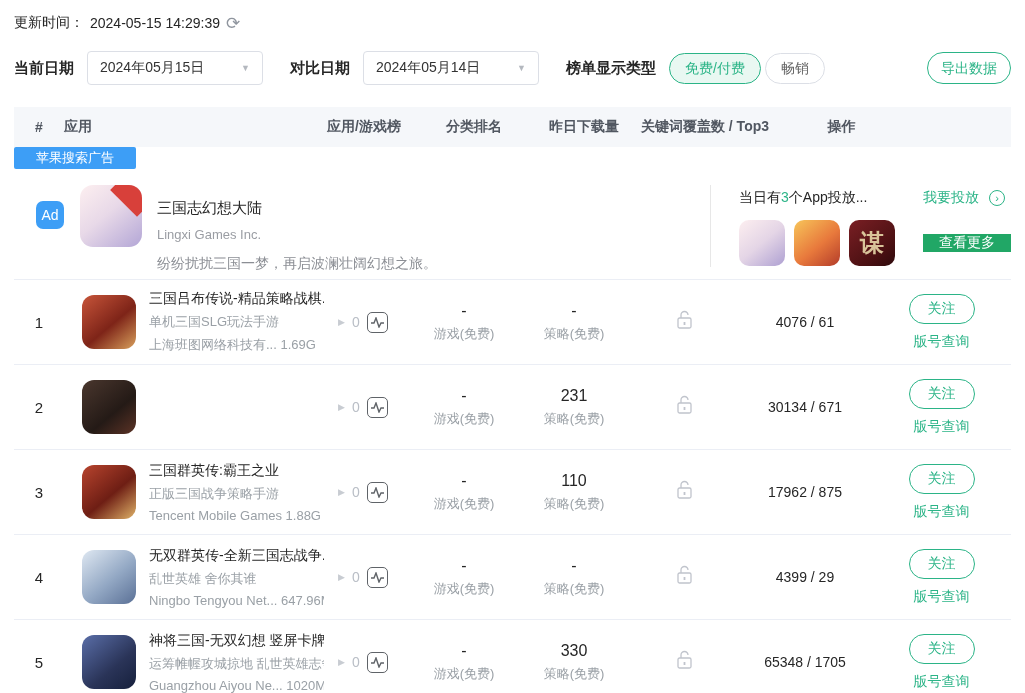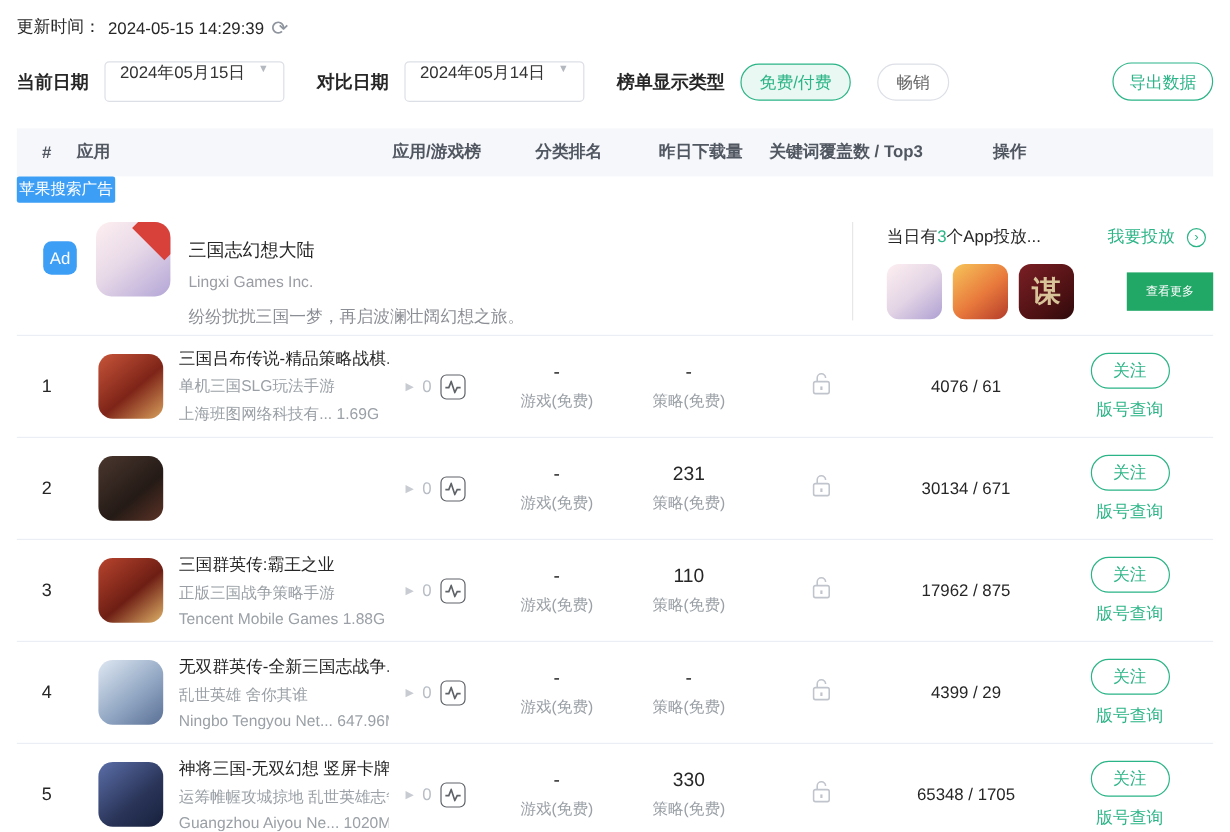--- a/index.html
+++ b/index.html
@@ -7,25 +7,25 @@
     width: 1025px; height: 693px; overflow: hidden; position: relative;
     background: #fff; color: #333;
     font-family: "Liberation Sans", "DejaVu Sans", sans-serif;
   }
   
   .topbar { display:flex; align-items:center; gap:6px; padding:14px 0 0 14px; font-size:14px; color:#262626; }
   .refresh-icon { color:#8f959e; font-size:17px; line-height:1; cursor:pointer; }
   
   .filters { display:flex; align-items:center; margin:19px 14px 0 14px; }
   .flabel { font-weight:bold; font-size:15px; color:#262626; margin-right:13px; white-space:nowrap; }
-  .select { display:flex; justify-content:space-between; width:150px; height:34px;
+  .select { display:flex; align-items:center; justify-content:space-between; width:176px; height:34px;
     border:1px solid #dcdfe6; border-radius:4px; padding:0 12px; font-size:14px; color:#333;
     margin-right:27px; cursor:pointer; background:#fff; }
   .caret { color:#b4b8bf; font-size:9px; margin-left:8px; }
-  .pillgroup { display:flex; align-items:flex-end; gap:22px; }
+  .pillgroup { display:flex; align-items:flex-end; gap:4px; }
   .pill { height:31px; line-height:29px; padding:0 15px; border-radius:16px; border:1px solid #dcdfe6;
     background:#fff; color:#666; font-size:14px; cursor:pointer; white-space:nowrap; }
   .pill.active { background:#e9f8f2; border-color:#2bb487; color:#2bb487; }
   .export-btn { margin-left:auto; height:32px; line-height:30px; padding:0 13px; border:1px solid #2bb487;
     color:#2bb487; border-radius:16px; font-size:14px; background:#fff; cursor:pointer; white-space:nowrap; }
   
   .table { margin:22px 14px 0 14px; }
   .thead { display:flex; align-items:center; background:#f5f7fa; height:40px; font-size:14px;
     color:#515761; font-weight:bold; }
   .col-rank { width:50px; text-align:center; flex:none; }
@@ -36,21 +36,21 @@
   .col-down { width:80px; text-align:center; flex:none; }
   .col-cov  { width:162px; text-align:center; flex:none; }
   .col-act  { width:111px; text-align:center; flex:none; }
   .thead .col-change { display:flex; align-items:center; justify-content:flex-end; }
   .help-icon { width:15px; height:15px; border:1px solid #c0c4cc; color:#c0c4cc; border-radius:50%;
     font-size:10px; font-weight:normal; display:inline-flex; align-items:center; justify-content:center;
     margin-left:5px; cursor:pointer; }
   
   .ad-section { border-bottom:1px solid #ebeef5; padding-bottom:6px; }
   .ad-tag { display:inline-block; background:#3d9ef6; color:#fff; font-size:13px; line-height:22px;
-    padding:0 2px; border-radius:2px; margin-top:0; }
+    padding:0 22px; border-radius:2px; margin-top:0; }
   .ad-body { display:flex; align-items:flex-start; padding-top:10px; }
   .ad-badge { width:28px; height:28px; background:#3d9ef6; color:#fff; border-radius:7px; font-size:14px;
     display:flex; align-items:center; justify-content:center; margin:22px 0 0 22px; flex:none; }
   .ad-icon { width:62px; height:62px; border-radius:13px; margin:6px 0 0 16px; flex:none;
     background:linear-gradient(140deg,#fdeff0 0%,#e8d9e8 45%,#b3a6d6 100%); position:relative; overflow:hidden; }
   .ad-icon::after { content:""; position:absolute; top:-14px; right:-14px; width:38px; height:38px;
     background:#d8403a; transform:rotate(45deg); }
   .ad-text { margin-left:15px; }
   .ad-title { font-size:15px; color:#262626; margin-top:20px; }
   .ad-dev { font-size:13px; color:#9a9da3; margin-top:9px; }
@@ -65,21 +65,21 @@
   .circle-arrow { width:16px; height:16px; border:1px solid #2bb487; border-radius:50%; font-size:11px;
     display:inline-flex; align-items:center; justify-content:center; padding-bottom:1px; }
   .ad-right-bottom { display:flex; align-items:center; margin-top:13px; }
   .promo-icon { width:46px; height:46px; border-radius:10px; margin-right:9px; flex:none;
     display:flex; align-items:center; justify-content:center; }
   .pi1 { background:linear-gradient(140deg,#fdeff0 0%,#e4d5e6 50%,#aea0d2 100%); }
   .pi2 { background:linear-gradient(140deg,#f7c55a 0%,#e8793c 55%,#b33c2a 100%); }
   .pi3 { background:linear-gradient(140deg,#7a1f24 0%,#4a1012 70%,#2e0a0c 100%); color:#d9c49a;
     font-size:24px; font-weight:bold; }
   .view-more { margin-left:auto; background:#21a766; color:#fff; border:none; border-radius:0;
-    height:32px; padding:0 16px; font-size:10px; cursor:pointer; white-space:nowrap; }
+    height:18px; padding:0 16px; font-size:14px; cursor:pointer; white-space:nowrap; }
   
   .trow { display:flex; align-items:center; height:85px; border-bottom:1px solid #ebeef5; }
   .rank-num { font-size:15px; color:#262626; }
   .trow .col-app { display:flex; align-items:center; }
   .app-icon { width:54px; height:54px; border-radius:12px; margin:0 13px 0 18px; flex:none; }
   .ai1 { background:linear-gradient(140deg,#c8553a 0%,#7e2418 55%,#d8a05c 100%); }
   .ai2 { background:linear-gradient(140deg,#4a372e 0%,#241a16 60%,#5c3326 100%); }
   .ai3 { background:linear-gradient(140deg,#b8442e 0%,#6e1e14 55%,#dfb268 100%); }
   .ai4 { background:linear-gradient(140deg,#dfe8f2 0%,#93a8c4 55%,#5a7096 100%); }
   .ai5 { background:linear-gradient(140deg,#5a6ea8 0%,#2a3458 60%,#16203c 100%); }

